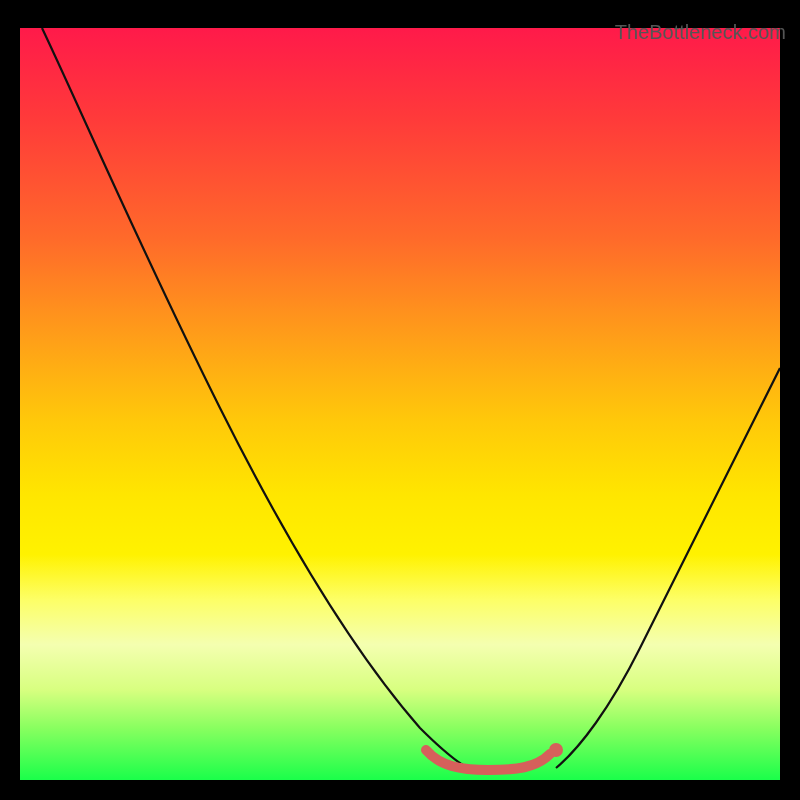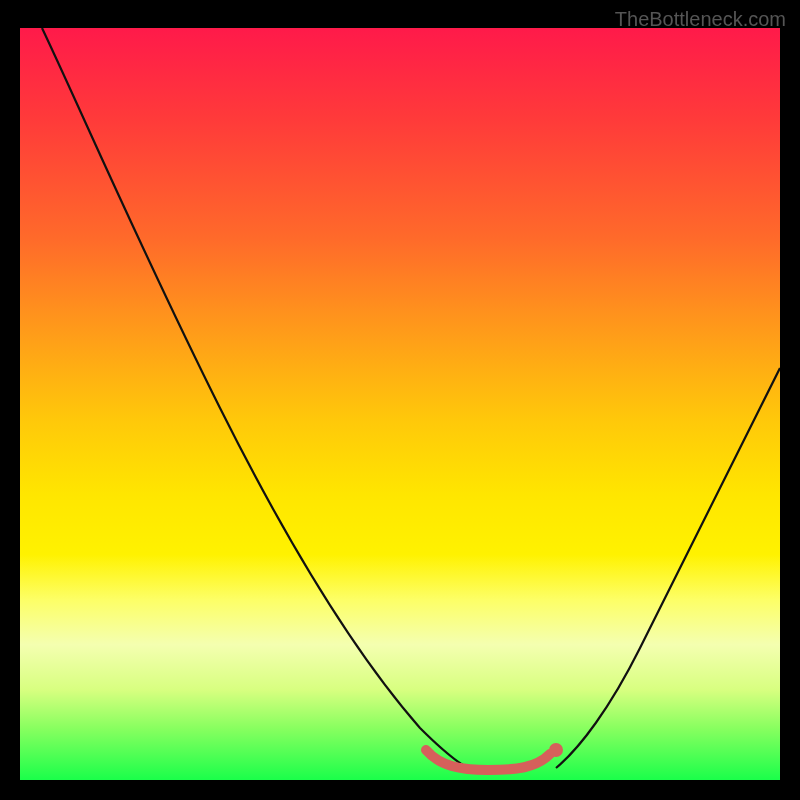--- a/index.html
+++ b/index.html
@@ -6,21 +6,21 @@
   body {
     width: 800px;
     height: 800px;
     background: #000;
     position: relative;
     overflow: hidden;
     font-family: Arial, sans-serif;
   }
   .watermark {
     position: absolute;
-    top: 8px;
+    top: 21px;
     right: 14px;
     color: #555;
     font-size: 20px;
     font-weight: 500;
     z-index: 10;
   }
   .frame {
     position: absolute;
     left: 20px;
     top: 28px;

